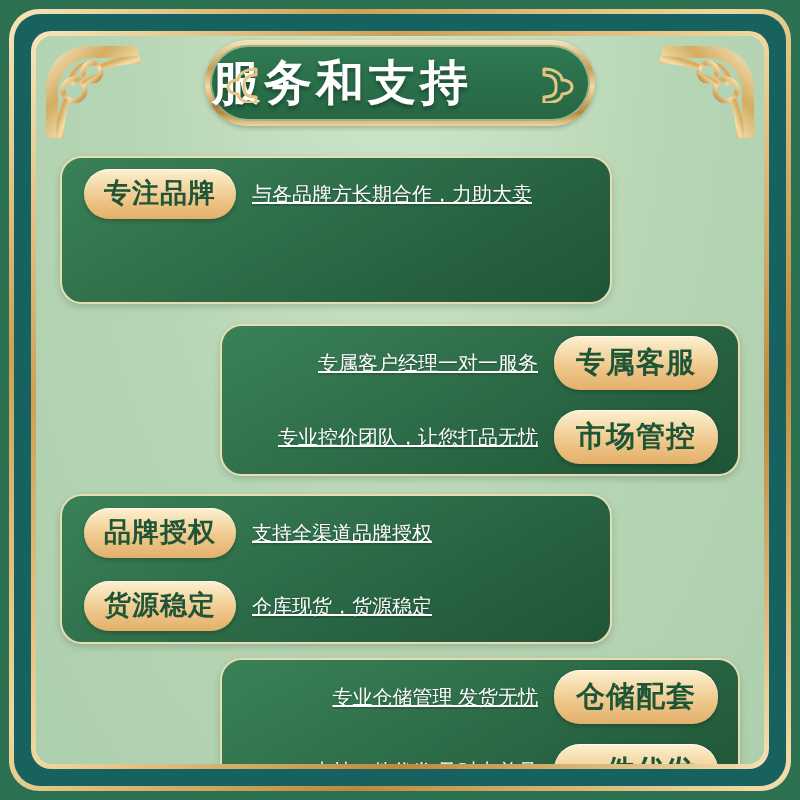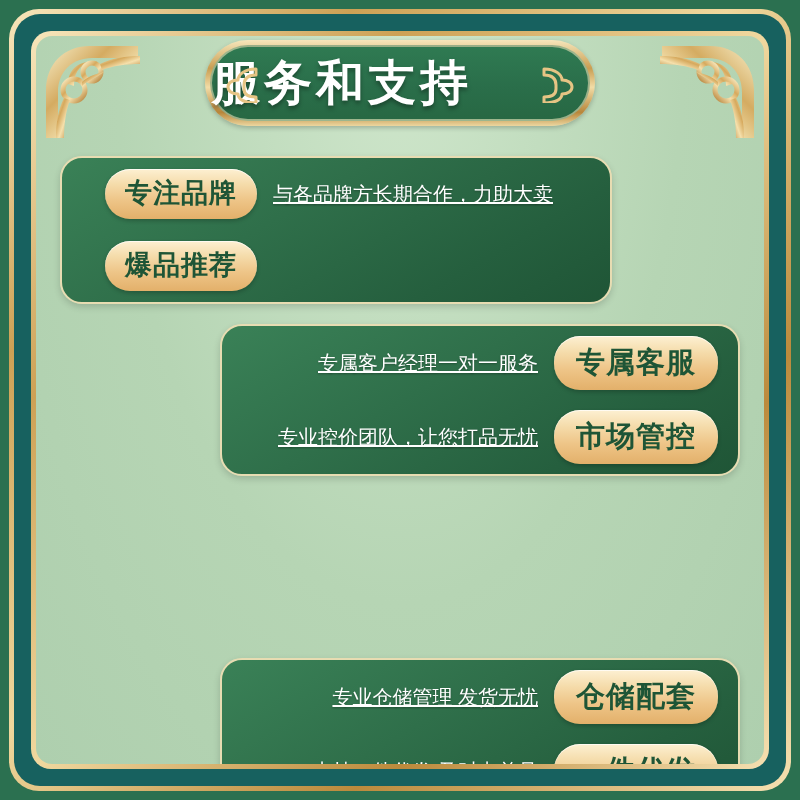--- a/index.html
+++ b/index.html
@@ -106,21 +106,20 @@
 
   .card.c1{top:36px;height:148px;}
   .card.c2{top:204px;height:152px;}
   .card.c3{top:374px;height:150px;}
   .card.c4{top:538px;height:152px;}
 
   .row{
     display:flex;align-items:center;
     height:50%;
     box-sizing:border-box;
-    margin-left:21px;
   }
   .row.lead-pill{padding-left:22px;}
   .row.trail-pill{padding-right:20px;justify-content:flex-end;padding-left:14px;}
 
   .pill{
     flex:0 0 auto;
     border-radius:26px;
     background:linear-gradient(180deg,#fdf0d2 0%,#f5dcab 30%,#eec588 62%,#e3b06a 100%);
     color:#1e5536;
     font-size:27px;
@@ -214,35 +213,44 @@
     </div>
 
     <div class="cards">
 
       <div class="card left c1">
         <div class="row lead-pill">
           <span class="pill">专注品牌</span>
           <span class="desc">与各品牌方长期合作，力助大卖</span>
         </div>
         <div class="row lead-pill">
-          <span class="pill">爆品推荐</span>
         </div>
       </div>
 
       <div class="card right c2">
         <div class="row trail-pill">
           <span class="desc">专属客户经理一对一服务</span>
           <span class="pill big">专属客服</span>
         </div>
         <div class="row trail-pill">
           <span class="desc">专业控价团队，让您打品无忧</span>
           <span class="pill big">市场管控</span>
         </div>
       </div>
 
+      <div class="card left c3">
+        <div class="row lead-pill">
+          <span class="pill">品牌授权</span>
+          <span class="desc">支持全渠道品牌授权</span>
+        </div>
+        <div class="row lead-pill">
+          <span class="pill">货源稳定</span>
+          <span class="desc">仓库现货，货源稳定</span>
+        </div>
+      </div>
 
       <div class="card right c4">
         <div class="row trail-pill">
           <span class="desc">专业仓储管理 发货无忧</span>
           <span class="pill big">仓储配套</span>
         </div>
         <div class="row trail-pill">
           <span class="desc">支持一件代发 及时出单号</span>
           <span class="pill big">一件代发</span>
         </div>

